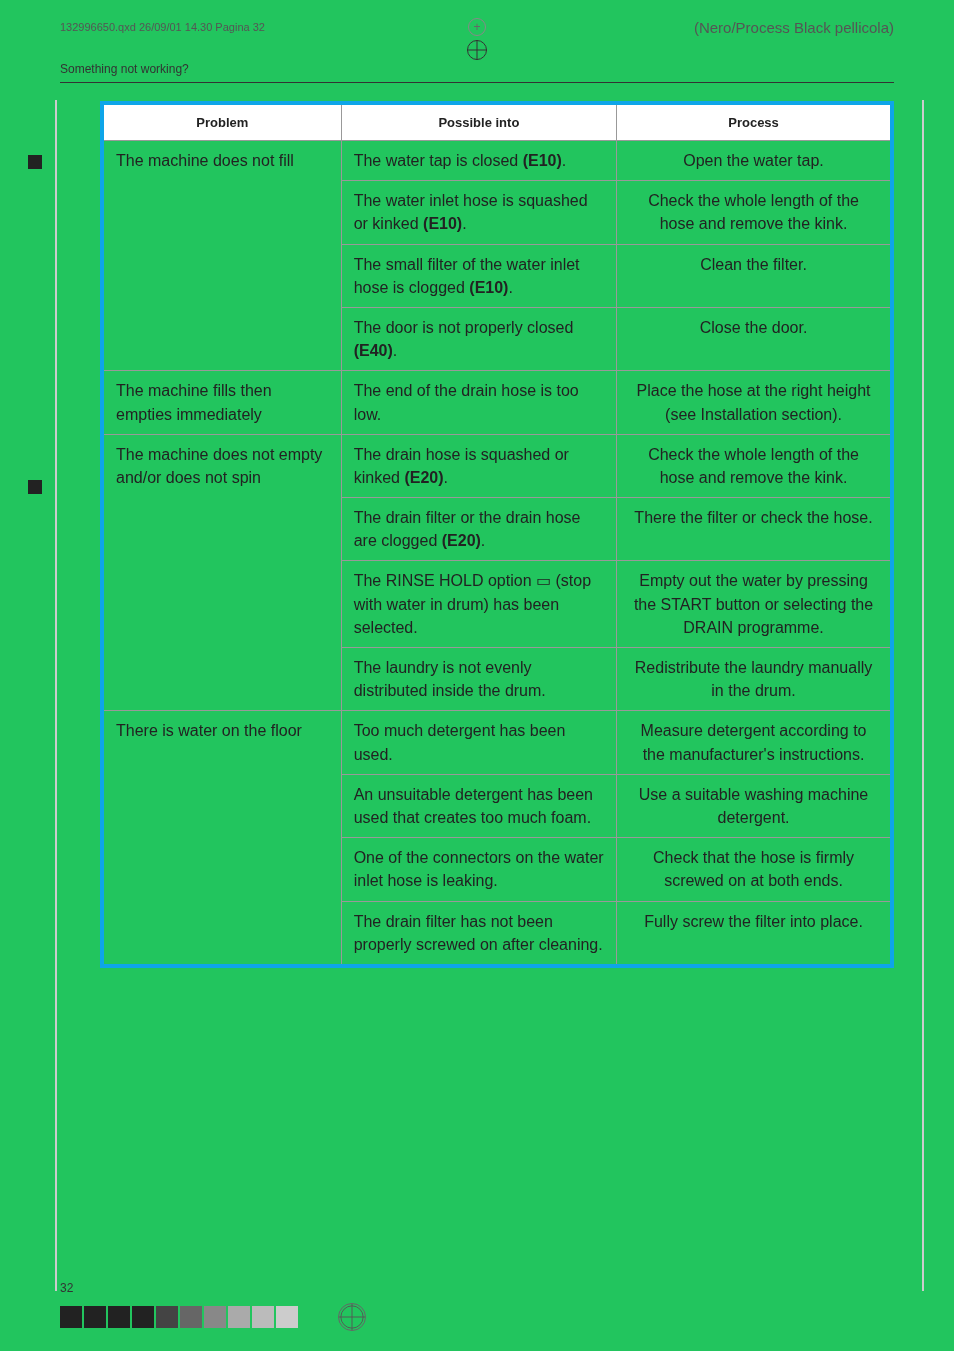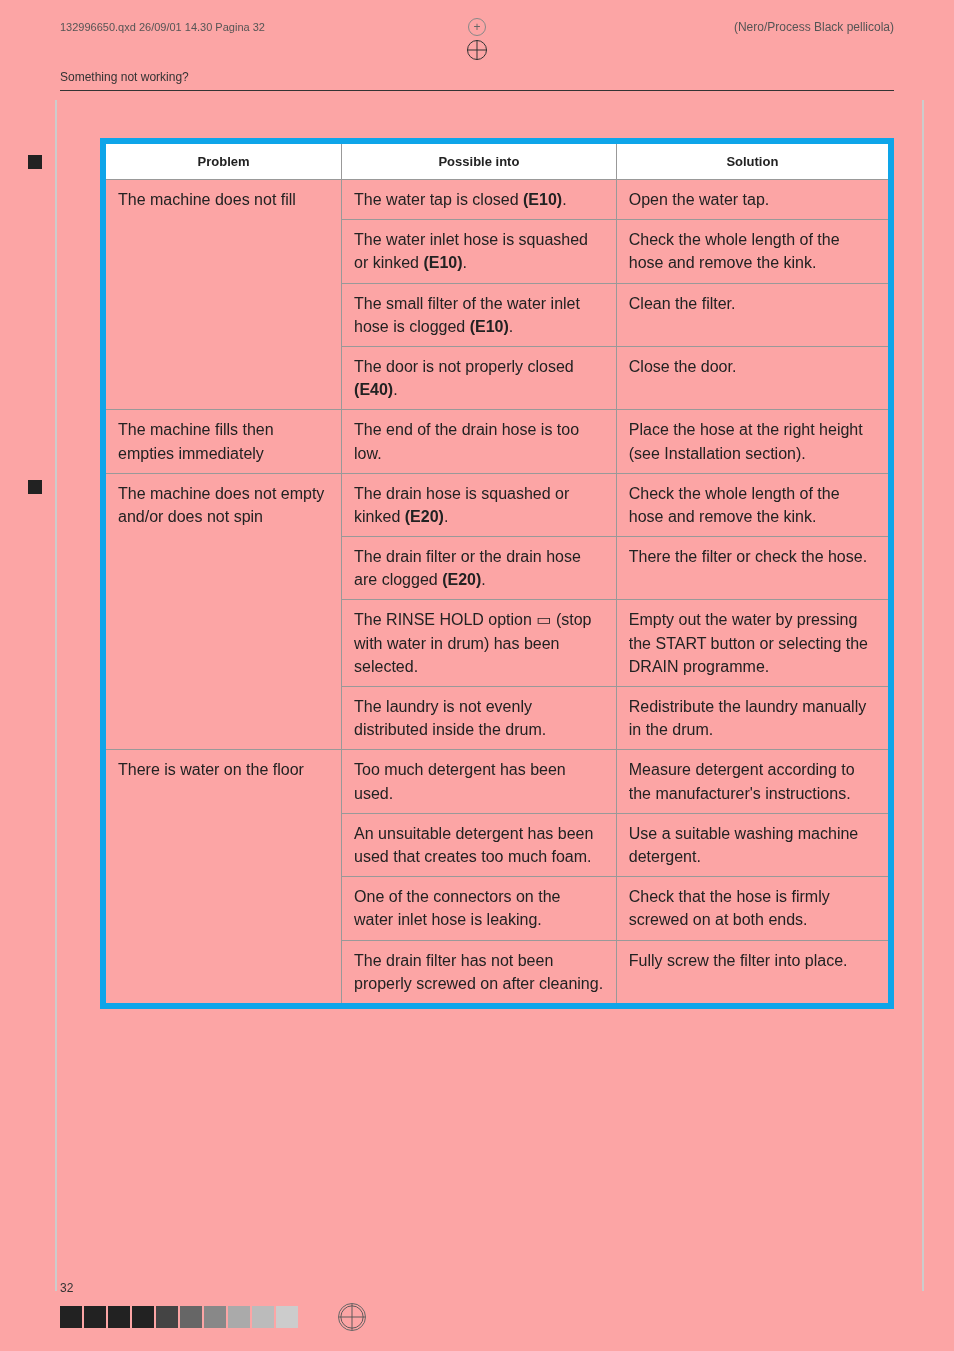--- a/index.html
+++ b/index.html
@@ -9,21 +9,21 @@
       font-size: 13px;
       color: #222;
       width: 954px;
       min-height: 1351px;
       position: relative;
     }
 
     .page-wrapper {
       width: 954px;
       min-height: 1351px;
-      background: #fca5a5;
+      background: #22c55e;
       position: relative;
     }
 
     
     .top-header {
       display: flex;
       align-items: center;
       justify-content: center;
       padding: 18px 60px 8px 60px;
       font-size: 11px;
@@ -60,21 +60,21 @@
     .top-header-circle::before {
       content: '+';
       font-size: 12px;
       color: #666;
       position: absolute;
     }
 
     .top-header-right {
       flex: 1;
       text-align: right;
-      font-size: 12px;
+      font-size: 15px;
       color: #555;
     }
 
     
     .left-margin-block {
       position: absolute;
       left: 28px;
       top: 155px;
       width: 14px;
       height: 14px;
@@ -88,40 +88,39 @@
       width: 14px;
       height: 14px;
       background: #222;
     }
 
     
     .section-header {
       padding: 8px 60px 6px 60px;
       font-size: 12px;
       color: #333;
-      margin-top: 18px;
+      margin-top: 10px;
     }
 
     .section-header-line {
       border-bottom: 1.5px solid #333;
       margin: 0 60px 0 60px;
     }
 
     
     .main-content {
       padding: 18px 60px 20px 100px;
     }
 
     
     .trouble-table {
       width: 100%;
       border-collapse: collapse;
-      border: 6px solid #0ea5e9;
+      border: 4px solid #0ea5e9;
       font-size: 12.5px;
-      margin-top: 29px;
     }
 
     .trouble-table th {
       background: #fff;
       font-weight: bold;
       text-align: center;
       padding: 10px 12px;
       border: 1px solid #999;
       font-size: 13px;
     }
@@ -140,20 +139,21 @@
       text-align: left;
       width: 165px;
     }
 
     .cause-cell {
       width: 190px;
     }
 
     .solution-cell {
       width: 190px;
+      text-align: center;
     }
 
     .bold-code {
       font-weight: bold;
     }
 
     
     .bottom-footer {
       position: absolute;
       bottom: 20px;
@@ -295,21 +295,21 @@
 
   <div class="section-header">Something not working?</div>
   <div class="section-header-line"></div>
 
   <div class="main-content">
     <table class="trouble-table">
       <thead>
         <tr>
           <th>Problem</th>
           <th>Possible into</th>
-          <th>Solution</th>
+          <th>Process</th>
         </tr>
       </thead>
       <tbody>
 
         <tr>
           <td class="problem-cell" rowspan="4">The machine does not fill</td>
           <td class="cause-cell">The water tap is closed <span class="bold-code">(E10)</span>.</td>
           <td class="solution-cell">Open the water tap.</td>
         </tr>
         <tr>

